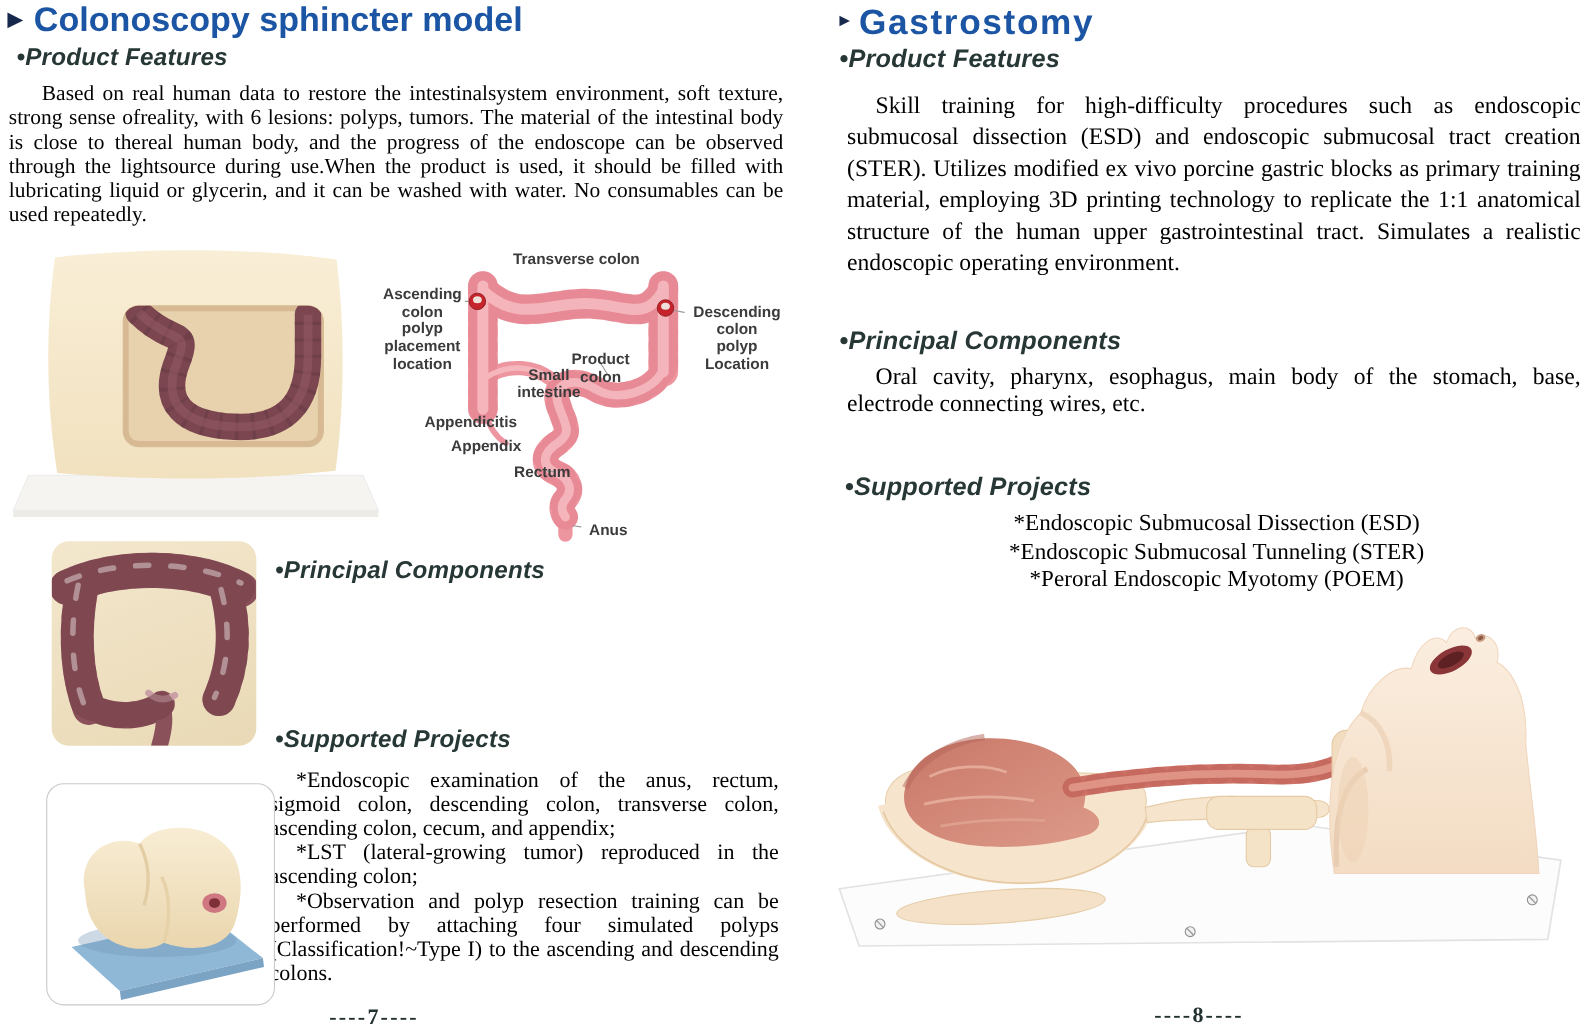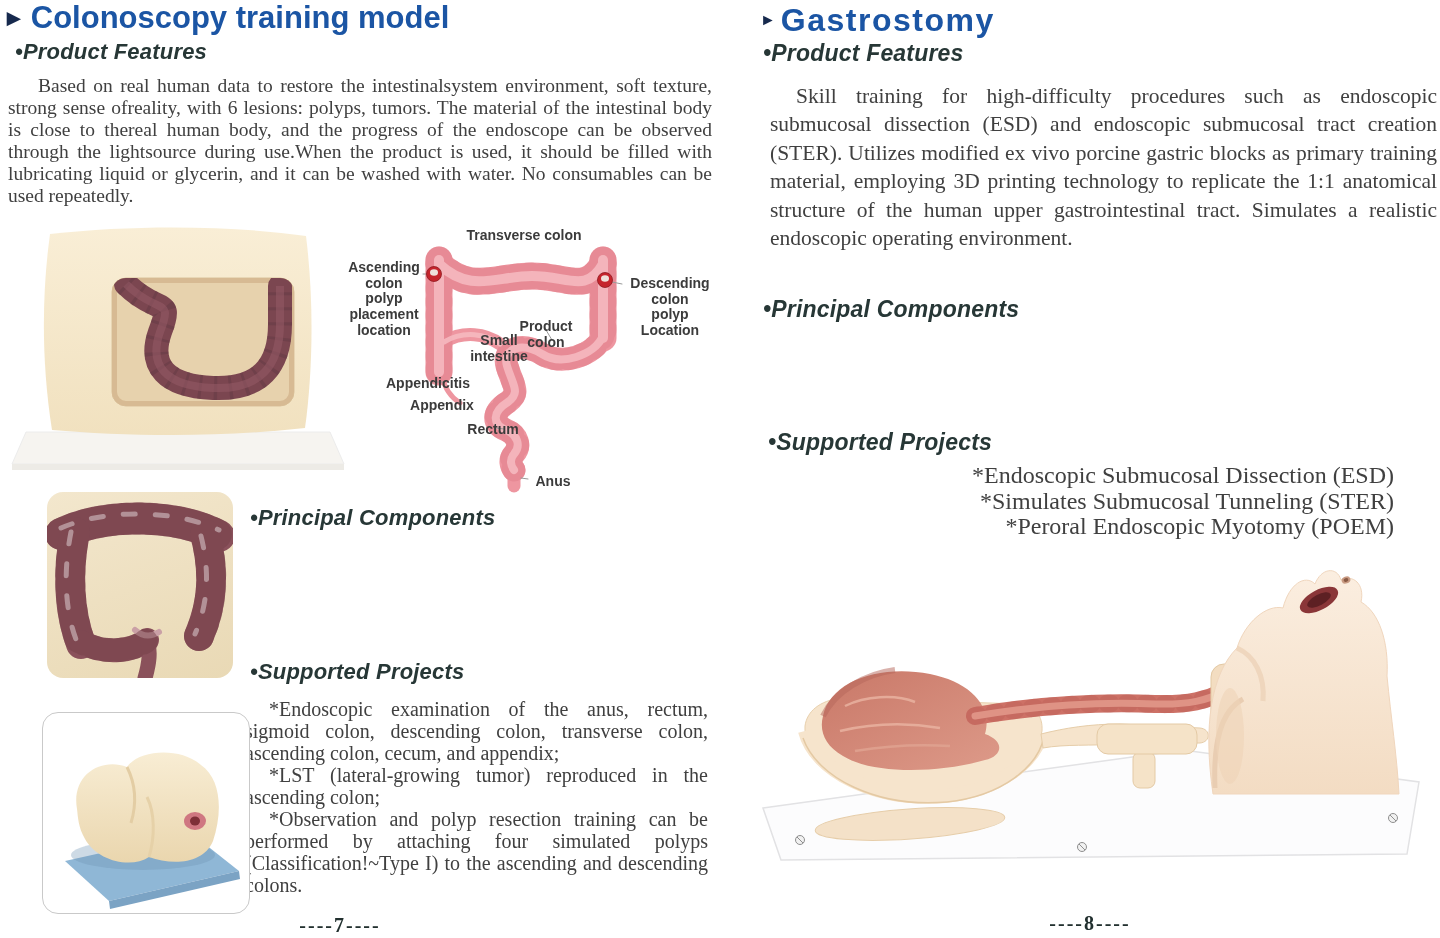--- a/index.html
+++ b/index.html
@@ -3,39 +3,39 @@
 <meta charset="utf-8">
 <style>
   html,body{margin:0;padding:0;background:#ffffff;}
   .canvas{position:relative;width:1440px;height:938px;background:#ffffff;overflow:hidden;
           font-family:"Liberation Sans",sans-serif;}
   .abs{position:absolute;}
   .title-row{display:flex;align-items:center;gap:5px;}
   .tri{color:#16294d;line-height:1;}
   .title{font-family:"Liberation Sans",sans-serif;font-weight:bold;color:#1b55a4;margin:0;line-height:1;}
   .heading{font-family:"Liberation Sans",sans-serif;font-weight:bold;color:#273736;letter-spacing:.2px;line-height:1.1;font-style:italic;}
-  .serif{font-family:"Liberation Serif",serif;color:#404040;text-align:justify;}
+  .serif{font-family:"Liberation Serif",serif;color:#000000;text-align:justify;}
   .serif p{margin:0;}
   .diag-label{position:absolute;font-family:"Liberation Sans",sans-serif;font-weight:bold;color:#3b3b3b;
               font-size:14px;line-height:1.12;text-align:center;white-space:pre-line;}
   .photo{overflow:hidden;}
   .pagenum{font-family:"Liberation Serif",serif;font-weight:bold;color:#22302f;font-size:20px;
            letter-spacing:2px;text-align:center;}
   svg{display:block;}
 </style>
 </head>
 <body>
 
 <div class="canvas">
 
   <section class="abs" style="left:0;top:0;width:730px;height:938px;">
 
     <div class="title-row abs" style="left:2px;top:2px;">
       <span class="tri" style="font-size:24px;">►</span>
-      <h1 class="title" style="font-size:31px;">Colonoscopy training model</h1>
+      <h1 class="title" style="font-size:31px;">Colonoscopy sphincter model</h1>
     </div>
 
     <div class="heading abs" style="left:15px;top:40px;font-size:22px;">•Product Features</div>
 
     <div class="serif abs" style="left:8px;top:75px;width:704px;font-size:19.5px;line-height:22px;text-indent:30px;">Based on real human data to restore the intestinalsystem environment, soft texture, strong sense ofreality, with 6 lesions: polyps, tumors. The material of the intestinal body is close to thereal human body, and the progress of the endoscope can be observed through the lightsource during use.When the product is used, it should be filled with lubricating liquid or glycerin, and it can be washed with water. No consumables can be used repeatedly.</div>
 
     <div class="abs" style="left:8px;top:220px;width:340px;height:258px;">
       <svg width="340" height="258" viewBox="0 0 340 258">
         <defs>
           <linearGradient id="creamG" x1="0" y1="0" x2="0" y2="1">
@@ -182,25 +182,26 @@
 
     <div class="title-row abs" style="left:30px;top:4px;">
       <span class="tri" style="font-size:16px;">►</span>
       <h1 class="title" style="font-size:32px;letter-spacing:1.5px;">Gastrostomy</h1>
     </div>
 
     <div class="heading abs" style="left:33px;top:41px;font-size:23px;">•Product Features</div>
     <div class="serif abs" style="left:40px;top:82px;width:667px;font-size:21.5px;line-height:28.4px;text-indent:26px;">Skill training for high-difficulty procedures such as endoscopic submucosal dissection (ESD) and endoscopic submucosal tract creation (STER). Utilizes modified ex vivo porcine gastric blocks as primary training material, employing 3D printing technology to replicate the 1:1 anatomical structure of the human upper gastrointestinal tract. Simulates a realistic endoscopic operating environment.</div>
 
     <div class="heading abs" style="left:33px;top:297px;font-size:23px;">•Principal Components</div>
+    <div class="serif abs" style="left:40px;top:330px;width:667px;font-size:21.5px;line-height:24.5px;text-indent:26px;">Oral cavity, pharynx, esophagus, main body of the stomach, base, electrode connecting wires, etc.</div>
 
     <div class="heading abs" style="left:38px;top:430px;font-size:23px;">•Supported Projects</div>
-    <div class="serif abs" style="left:64px;top:463px;width:600px;font-size:24px;line-height:25.6px;text-align:right;">
+    <div class="serif abs" style="left:76px;top:463px;width:600px;font-size:21px;line-height:25.6px;text-align:center;">
       <p>*Endoscopic Submucosal Dissection (ESD)</p>
-      <p>*Simulates Submucosal Tunneling (STER)</p>
+      <p>*Endoscopic Submucosal Tunneling (STER)</p>
       <p>*Peroral Endoscopic Myotomy (POEM)</p>
     </div>
 
     <div class="abs" style="left:15px;top:556px;width:695px;height:332px;">
       <svg width="695" height="332" viewBox="0 0 695 332">
         <defs>
           <linearGradient id="skinG" x1="0" y1="0" x2="0" y2="1">
             <stop offset="0" stop-color="#fbeee0"></stop>
               <stop offset="1" stop-color="#f3dcc3"></stop>
           </linearGradient>

